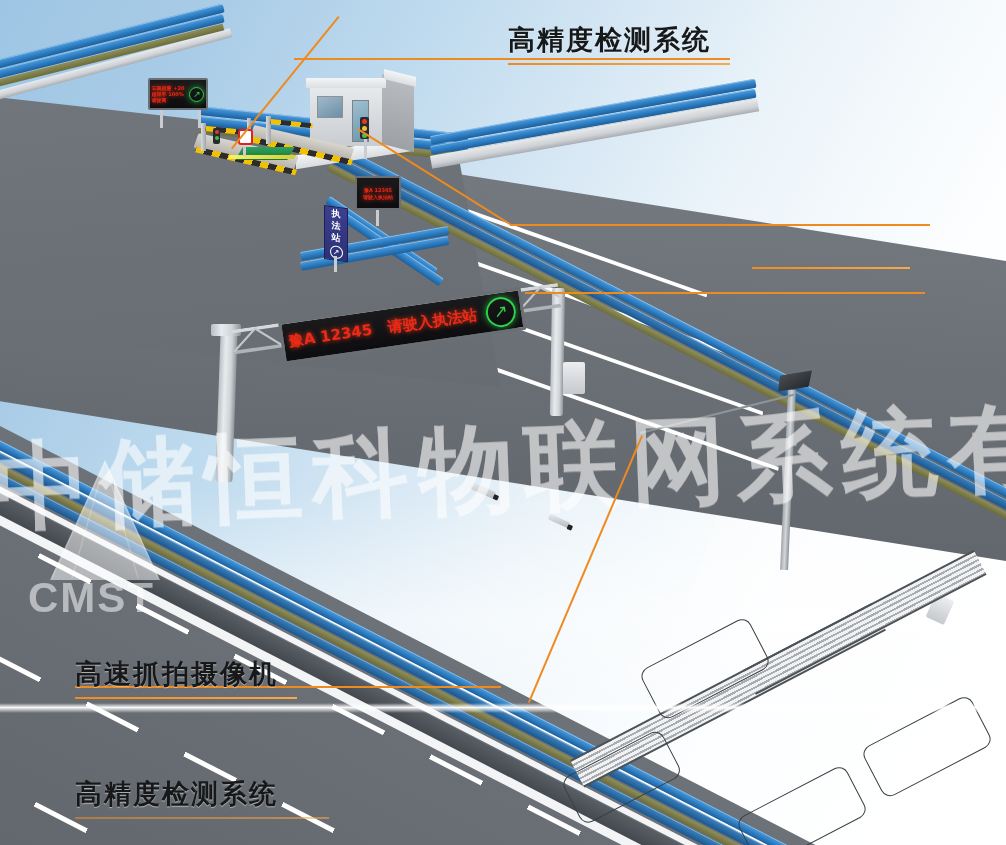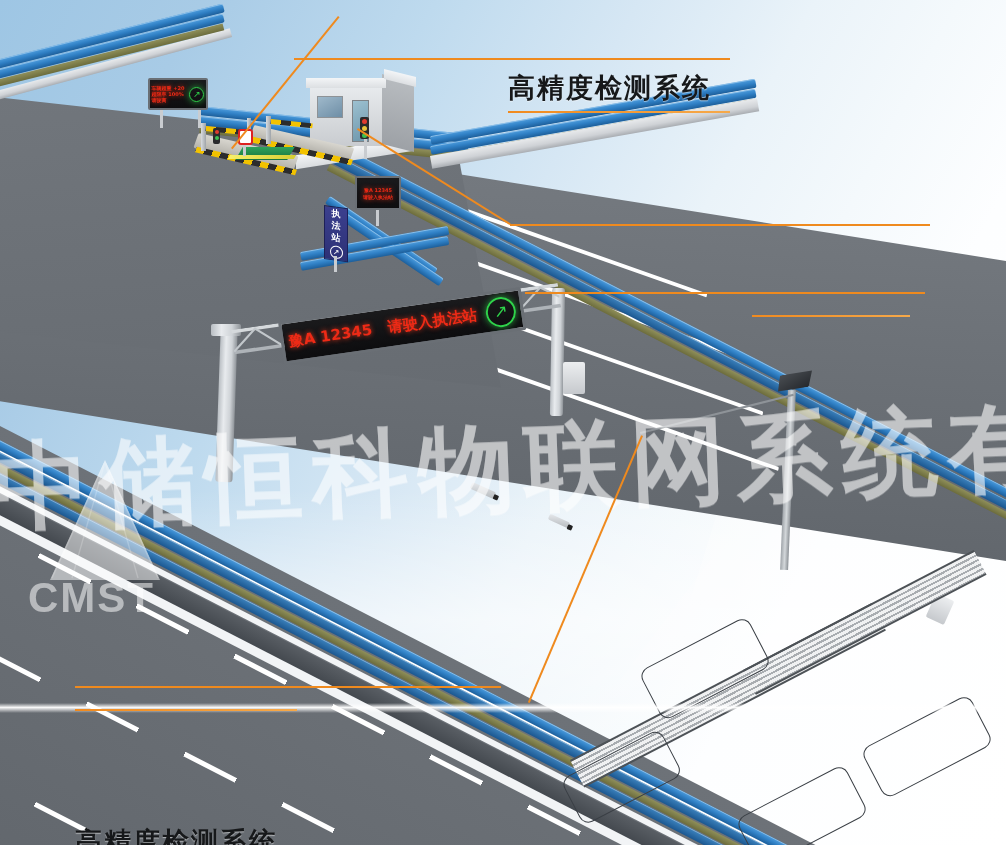--- a/index.html
+++ b/index.html
@@ -203,21 +203,21 @@
     background:repeating-linear-gradient(180deg,#f0f1f2 0 3px,#a9adb1 3px 5px);
     border-top:2px solid #4d5257;border-bottom:2px solid #4d5257;
     transform-origin:0 0;
   }
   .loop{
     position:absolute;border:1.5px solid #3a3f45;border-radius:10px;
     transform-origin:0 0;
   }
 
   
-  .callout{position:absolute;white-space:nowrap;margin-top:48px;}
+  .callout{position:absolute;white-space:nowrap;}
   .callout .ctext{
     font-size:27px;font-weight:bold;color:#16181a;letter-spacing:2px;
     font-family:"DejaVu Sans","Liberation Sans",sans-serif;
     text-shadow:0 1px 1px rgba(255,255,255,.5);
   }
   .callout .uline{
     margin-top:5px;height:2px;
     background:linear-gradient(90deg,#f08a1f,#f6a94a);
   }
   .leaderline{position:absolute;height:2px;background:#ef8a1e;transform-origin:0 0;}
@@ -446,20 +446,21 @@
     <div class="ctext">高精度检测系统</div>
     <div class="uline" style="width:222px;"></div>
   </div>
 
 
   <div class="callout" style="left:752px;top:262px;">
     <div class="uline" style="width:158px;"></div>
   </div>
 
   <div class="callout" style="left:75px;top:656px;">
+    <div class="ctext">高速抓拍摄像机</div>
     <div class="uline" style="width:222px;"></div>
   </div>
 
   <div class="callout" style="left:75px;top:776px;">
     <div class="ctext">高精度检测系统</div>
     <div class="uline" style="width:254px;opacity:.55;"></div>
   </div>
 
 </div>
 

